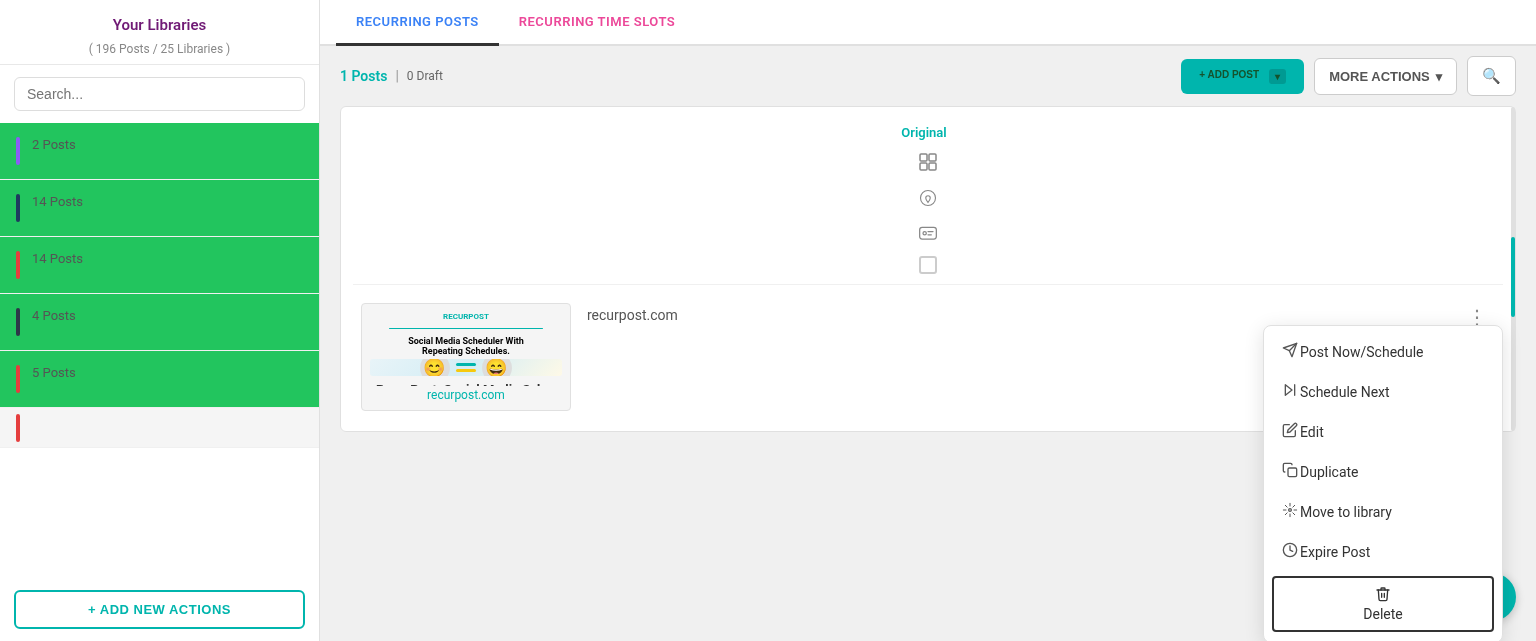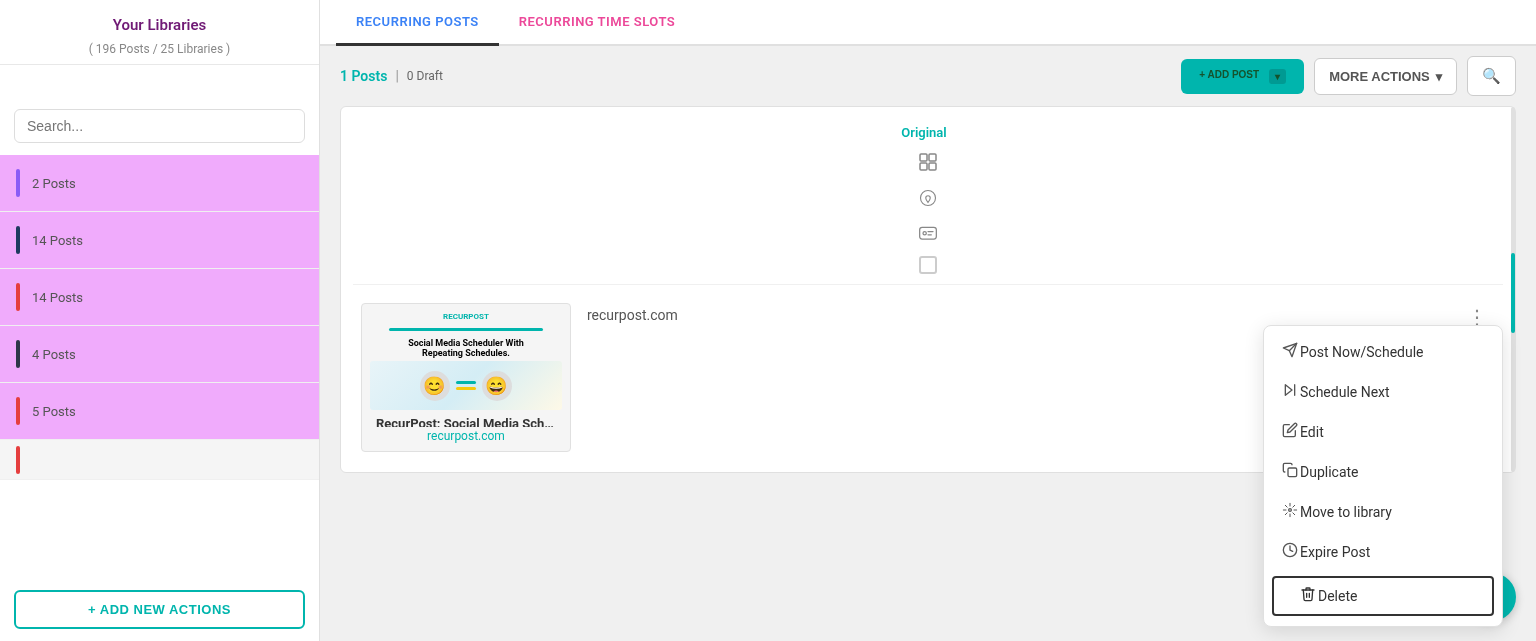--- a/index.html
+++ b/index.html
@@ -41,33 +41,31 @@
       padding: 12px 14px;
     }
     .sidebar-search input {
       width: 100%;
       padding: 8px 12px;
       border: 1px solid #ddd;
       border-radius: 6px;
       font-size: 14px;
       color: #0f766e;
       outline: none;
-      margin-top: 32px;
     }
     .library-list {
       flex: 1;
       overflow-y: auto;
     }
     .library-item {
       padding: 14px 16px;
       border-bottom: 1px solid #f0f0f0;
-      background: #f0abfc;
-      cursor: pointer;
-      display: flex;
-      align-items: center;
+      background: #22c55e;
+      cursor: pointer;
+      display: flex;
       position: relative;
     }
     .library-item .color-bar {
       width: 4px;
       height: 28px;
       border-radius: 2px;
       margin-right: 12px;
       flex-shrink: 0;
     }
     .library-item-label {
@@ -263,21 +261,21 @@
     .post-card {
       display: flex;
       align-items: flex-start;
       gap: 16px;
       padding: 8px;
       position: relative;
     }
     .post-thumbnail {
       width: 210px;
       min-width: 210px;
-      height: 149px;
+      height: 108px;
       background: #f5f5f5;
       border: 1px solid #e0e0e0;
       border-radius: 4px;
       overflow: hidden;
       display: flex;
       flex-direction: column;
       align-items: center;
       justify-content: center;
       padding: 8px;
     }
@@ -348,21 +346,22 @@
       align-items: center;
       padding: 10px 16px;
       font-size: 14px;
       color: #333;
       cursor: pointer;
     }
     .dropdown-item.delete-item {
       border: 2px solid #333;
       margin: 4px 8px;
       border-radius: 4px;
-      padding: 8px 24px;
+      padding: 8px 8px;
+      flex-direction: column;
     }
     .dropdown-item .menu-icon {
       font-size: 15px;
       color: #555;
       width: 20px;
       text-align: center;
     }
 
     
     .scroll-indicator {

